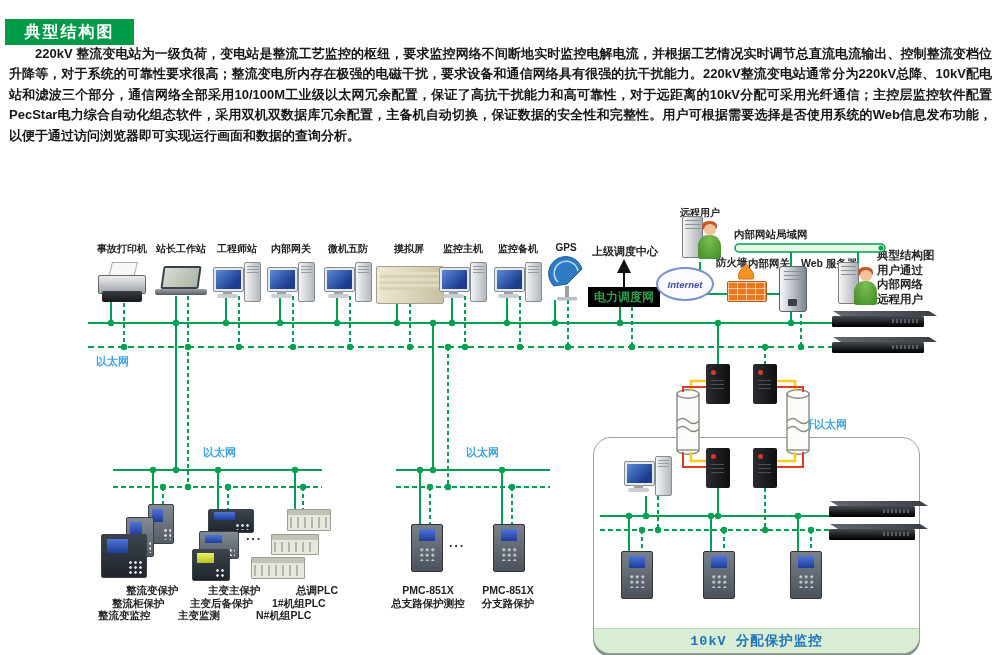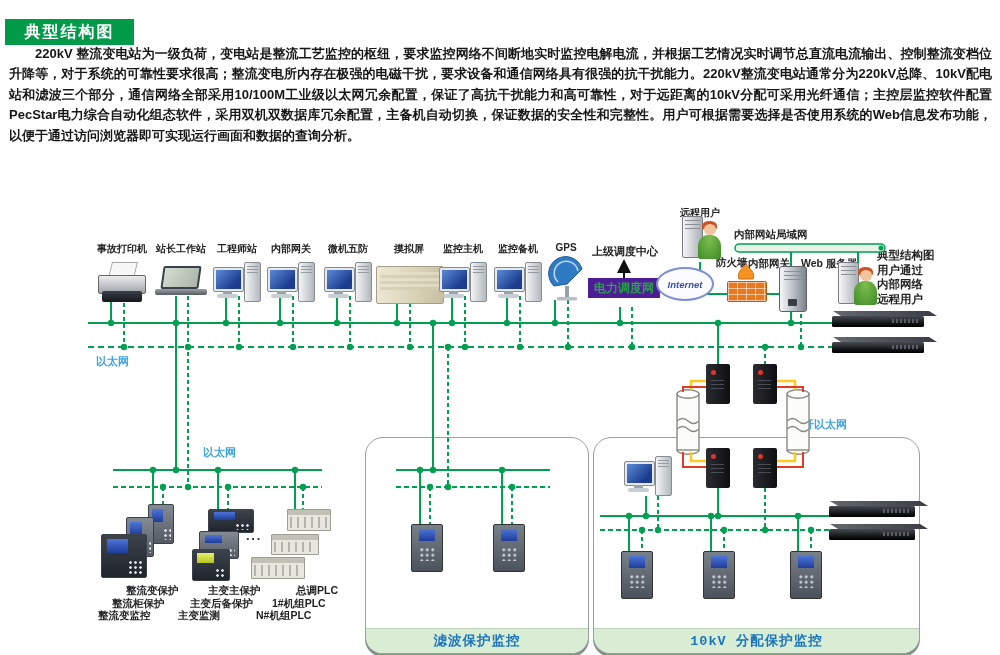--- a/index.html
+++ b/index.html
@@ -21,21 +21,21 @@
   .grp{position:absolute;font-size:10.5px;font-weight:bold;color:#222;line-height:12.5px;white-space:nowrap;}
   .pmclbl{position:absolute;text-align:center;font-size:10.5px;font-weight:bold;color:#222;line-height:13px;}
   .local-users{position:absolute;left:877px;top:248px;width:66px;font-size:11.5px;font-weight:bold;
                color:#222;line-height:14.5px;}
   
   .box{position:absolute;background:#fff;border:1.5px solid #9aa09a;border-radius:18px;
        box-shadow:0 3px 0 rgba(25,60,35,.55);z-index:1;}
   .banner{position:absolute;left:0;right:0;bottom:0;height:24px;background:#d9edd5;
           border-radius:0 0 16px 16px;border-top:1px solid #bed2ba;color:#1b75bc;font-weight:bold;
           font-size:13.5px;display:flex;align-items:center;justify-content:center;letter-spacing:1px;}
-  .dispatch-box{position:absolute;left:588px;top:278px;width:72px;height:20px;background:#4c1d95;
+  .dispatch-box{position:absolute;left:588px;top:287px;width:72px;height:20px;background:#000000;
           color:#2f9e4e;font-weight:bold;font-size:12px;display:flex;align-items:center;
           justify-content:center;z-index:3;}
   
   .wires{position:absolute;left:0;top:0;z-index:2;pointer-events:none;}
   
   .ic{position:absolute;z-index:3;}
   .pc-icon{width:48px;height:42px;}
   .pc-icon .mon{position:absolute;left:0;top:5px;width:29px;height:23px;background:#e6e9ec;
                 border:1px solid #868c92;border-radius:2px;}
   .pc-icon .scr{position:absolute;left:2px;right:2px;top:2px;bottom:2px;
@@ -115,23 +115,20 @@
                 background:repeating-linear-gradient(90deg,#b5b4a8 0 2px,transparent 2px 7px);}
 </style>
 </head>
 <body>
 
 <div class="stage">
 
   <div class="hdr-tag">典型结构图</div>
   <div class="intro">220kV 整流变电站为一级负荷，变电站是整流工艺监控的枢纽，要求监控网络不间断地实时监控电解电流，并根据工艺情况实时调节总直流电流输出、控制整流变档位升降等，对于系统的可靠性要求很高；整流变电所内存在极强的电磁干扰，要求设备和通信网络具有很强的抗干扰能力。220kV整流变电站通常分为220kV总降、10kV配电站和滤波三个部分，通信网络全部采用10/100M工业级以太网冗余配置，保证了高抗干扰能力和高可靠性，对于远距离的10kV分配可采用光纤通信；主控层监控软件配置PecStar电力综合自动化组态软件，采用双机双数据库冗余配置，主备机自动切换，保证数据的安全性和完整性。用户可根据需要选择是否使用系统的Web信息发布功能，以便于通过访问浏览器即可实现运行画面和数据的查询分析。</div>
 
-  <div class="box" style="left:365px;top:437px;width:222px;height:215px;">
-    <div class="banner">滤波保护监控</div>
-  </div>
   <div class="box" style="left:593px;top:437px;width:325px;height:215px;font-family:Liberation Mono, monospace;">
     <div class="banner">10kV 分配保护监控</div>
   </div>
 
   <svg class="wires" width="1000" height="655" viewBox="0 0 1000 655">
     <g stroke="#00a050" stroke-width="2" fill="none">
 
       <line x1="88" y1="323" x2="842" y2="323"></line>
       <line x1="88" y1="347" x2="842" y2="347" stroke-dasharray="6 4"></line>
 

